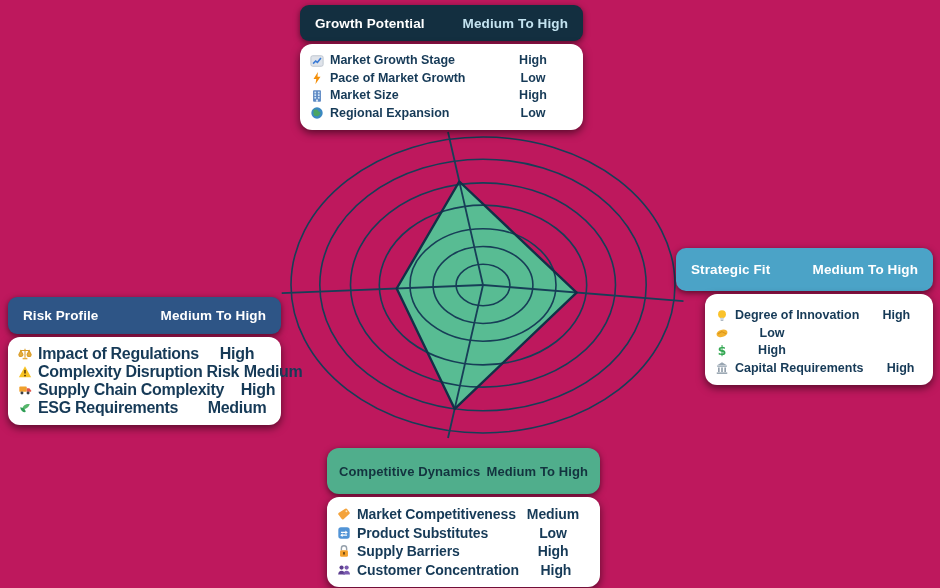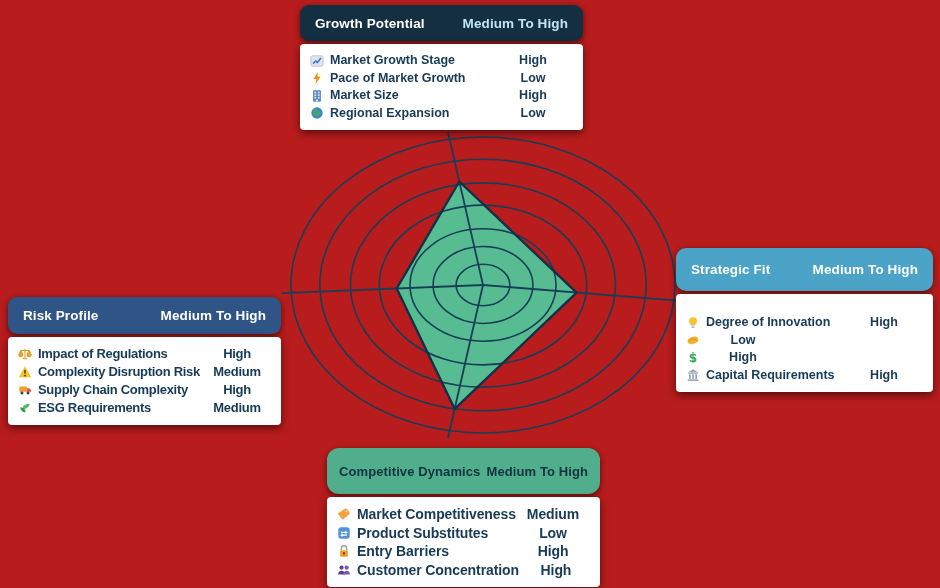--- a/index.html
+++ b/index.html
@@ -1,41 +1,41 @@
 <!DOCTYPE html>
 <html><head>
 <meta charset="utf-8">
 <style>
   html,body{margin:0;padding:0;background:#000;}
-  .stage{position:relative;width:940px;height:588px;background:#b91c1c;overflow:hidden;
+  .stage{position:relative;width:940px;height:588px;background:#be185d;overflow:hidden;
          font-family:"Liberation Sans","DejaVu Sans",sans-serif;text-decoration:underline;}
   #radar{position:absolute;left:0;top:0;width:940px;height:588px;}
   .card{position:absolute;z-index:2;}
   .card .hd{display:flex;justify-content:space-between;align-items:center;
             padding:0 15px;font-size:13.5px;font-weight:bold;letter-spacing:.1px;
             box-shadow:0 2px 6px rgba(0,0,0,.55);}
-  .card .bd{margin-top:3px;background:#fff;border-radius:4px;
+  .card .bd{margin-top:3px;background:#fff;border-radius:12px;
             padding:8px 10px 8px 8px;box-shadow:0 3px 8px rgba(0,0,0,.55);}
   .row{display:flex;align-items:center;line-height:17.5px;font-size:12.5px;
        font-weight:bold;color:#163A57;}
   .icon{flex:0 0 17px;width:17px;height:15px;margin-right:5px;display:flex;
         align-items:center;justify-content:center;}
   .icon svg{width:14px;height:14px;display:block;}
   .lbl{flex:1;white-space:nowrap;}
   .val{flex:0 0 80px;text-align:center;white-space:nowrap;}
 
   .card-top{left:300px;top:5px;width:283px;}
   .card-top .hd{height:36px;border-radius:9px;}
   .card-right{left:676px;top:248px;width:257px;}
   .card-right .hd{height:43px;border-radius:10px;}
-  .card-right .bd{padding:20px 12px 8px 8px;}
+  .card-right .bd{padding:13px 12px 8px 8px;margin-left:29px;}
   .card-right .val{flex-basis:74px;}
   .card-left{left:8px;top:297px;width:273px;}
   .card-left .hd{height:37px;border-radius:9px;}
-  .card-left .row{font-size:13px;letter-spacing:-.3px;line-height:18px;}
+  .card-left .row{font-size:16px;letter-spacing:-.3px;line-height:18px;}
   .card-left .val{flex-basis:68px;}
   .card-bottom{left:327px;top:448px;width:273px;}
   .card-bottom .hd{height:46px;border-radius:12px;padding:0 12px;font-size:13px;}
   .card-bottom .row{line-height:18.5px;font-size:14px;letter-spacing:-.1px;}
   .card-bottom .val{flex-basis:74px;}
 </style>
 </head>
 <body>
 
 <div class="stage">
@@ -250,21 +250,21 @@
         </div>
         <div class="row">
           <span class="icon">
             <svg viewBox="0 0 16 16">
               <path d="M5 7V5a3 3 0 0 1 6 0v2" fill="none" stroke="#95a0ab" stroke-width="1.6"></path>
               <rect x="3.5" y="7" width="9" height="7.5" rx="1.5" fill="#f4a12c"></rect>
               <circle cx="8" cy="10.2" r="1.1" fill="#5a3a10"></circle>
               <rect x="7.5" y="10.6" width="1" height="2.1" fill="#5a3a10"></rect>
             </svg>
           </span>
-          <span class="lbl">Entry Barriers</span>
+          <span class="lbl">Supply Barriers</span>
           <span class="val">High</span>
         </div>
         <div class="row">
           <span class="icon">
             <svg viewBox="0 0 16 16">
               <g fill="#5d3f8f">
                 <circle cx="5.2" cy="5.2" r="2.4"></circle>
                 <path d="M1.3 13c0-2.6 1.8-4.2 3.9-4.2S9.1 10.4 9.1 13z"></path>
               </g>
               <g fill="#7a5bb0">

